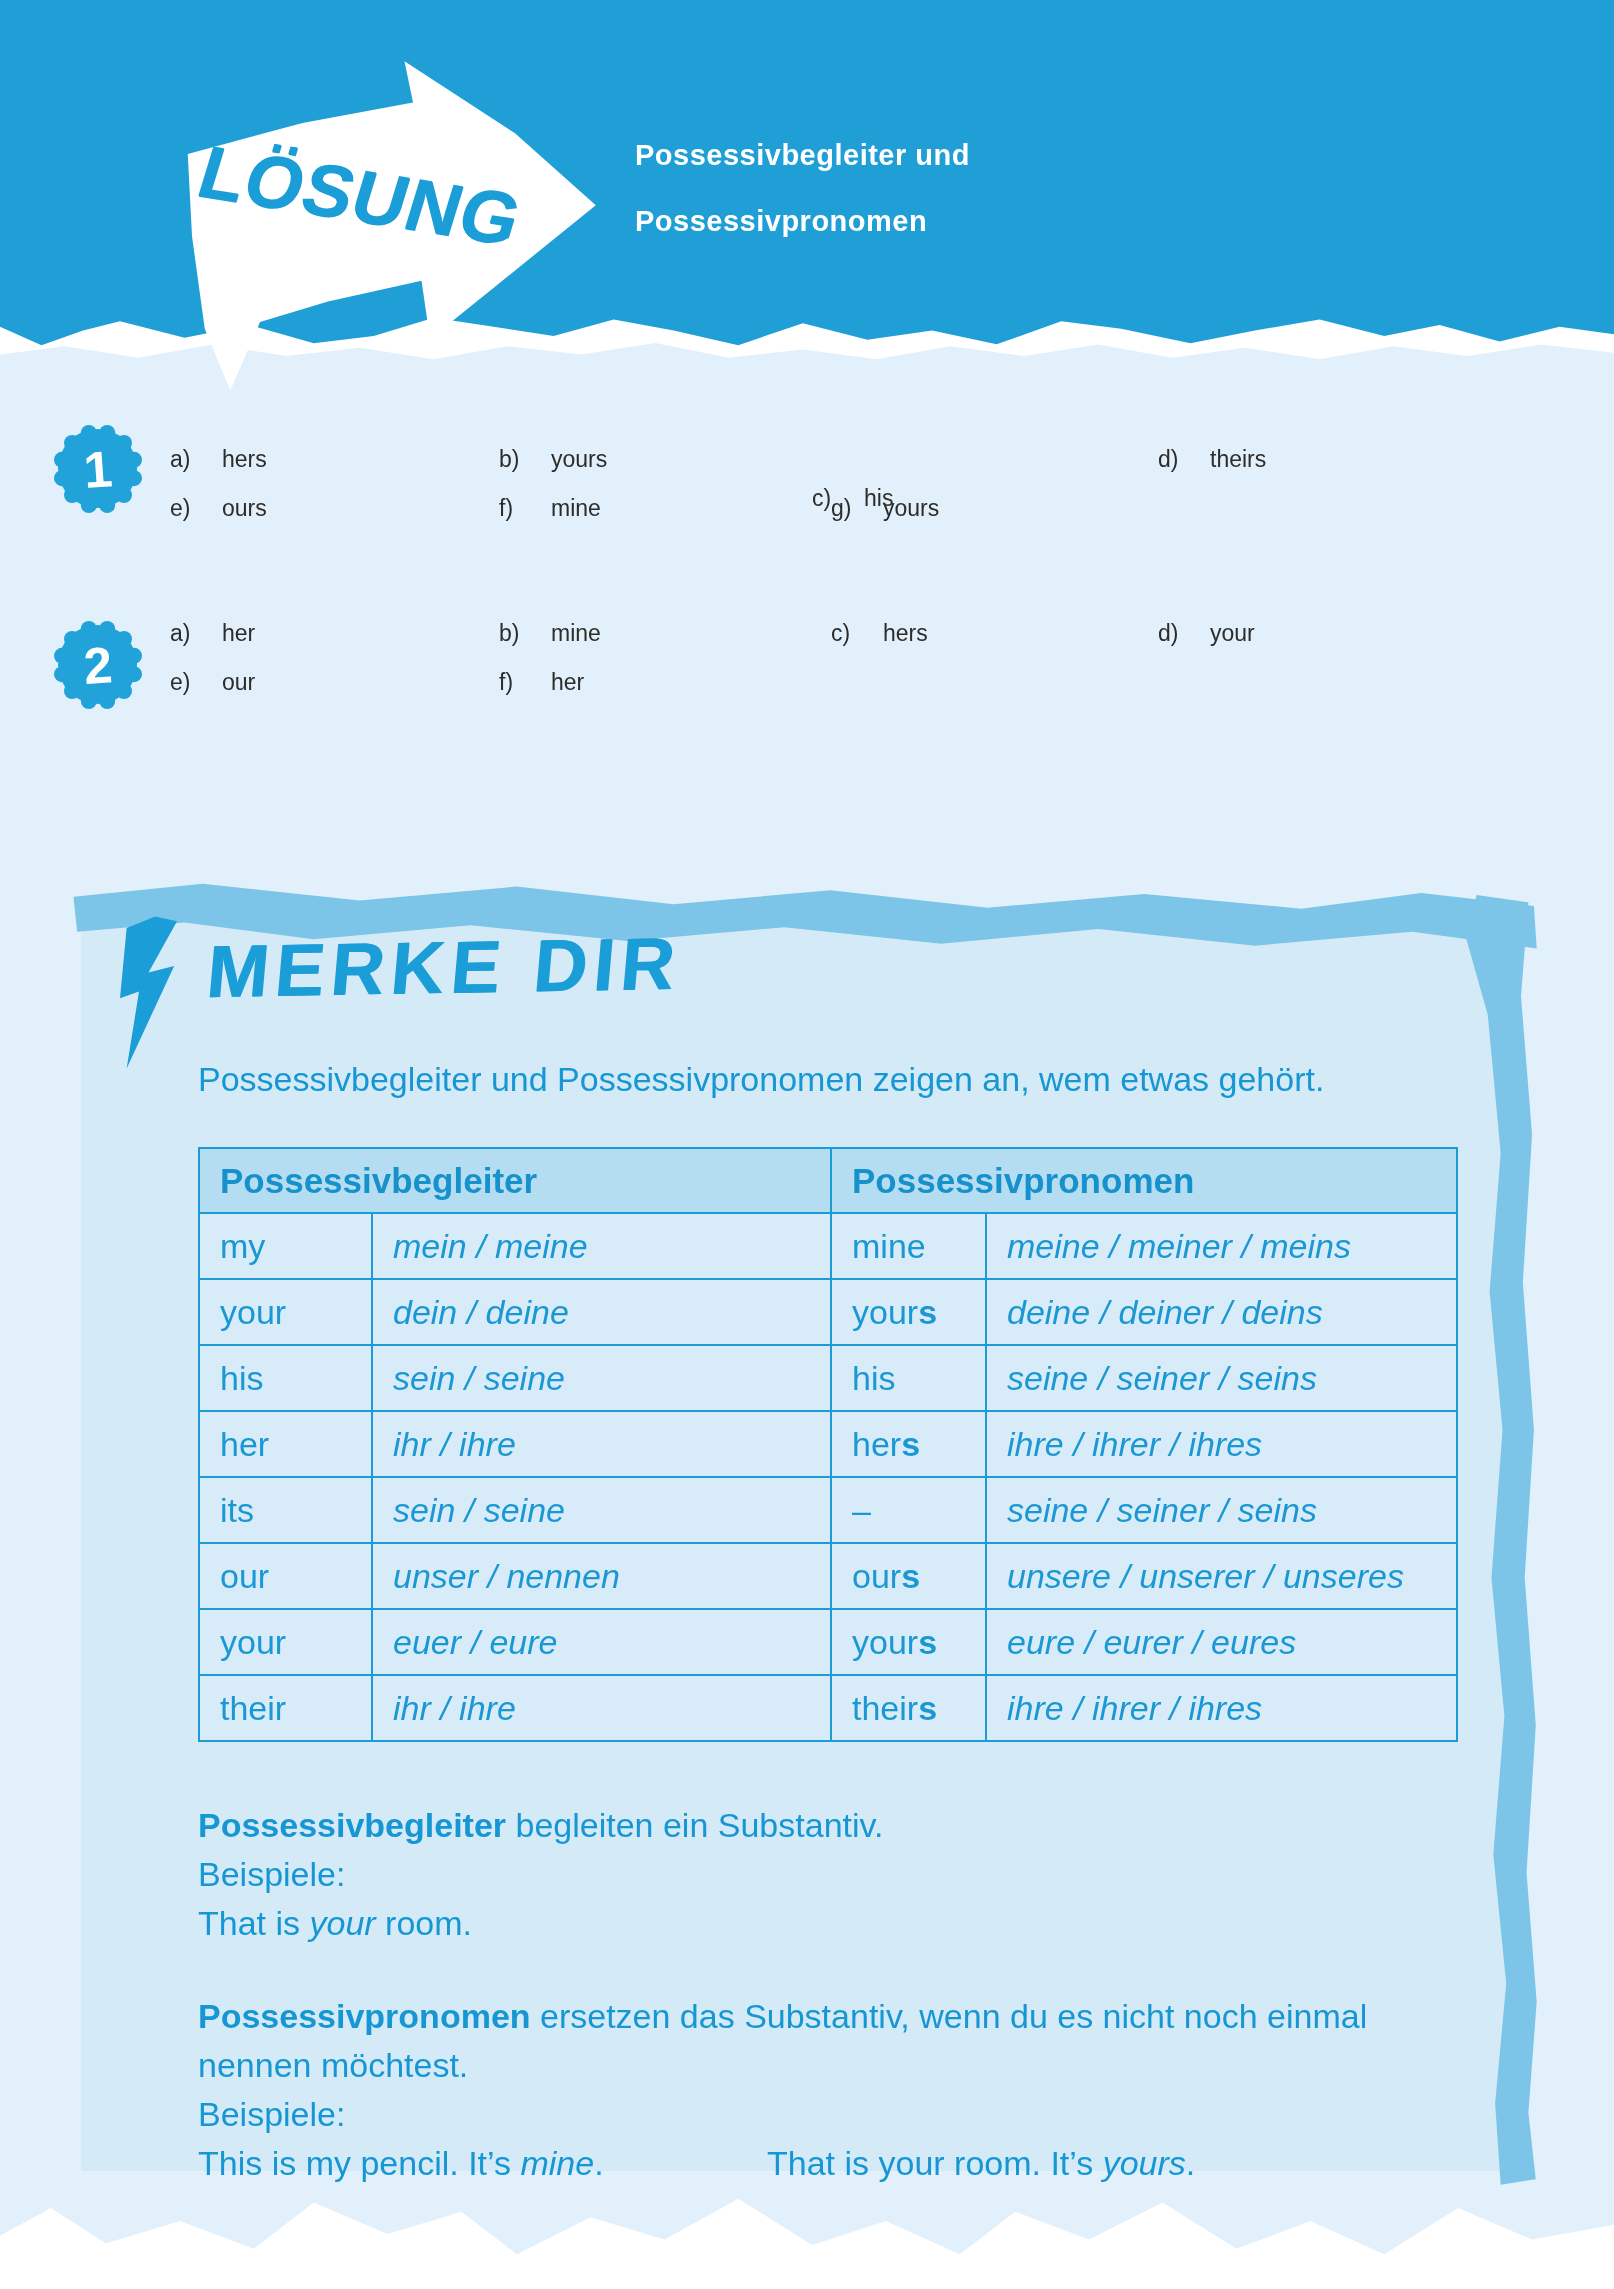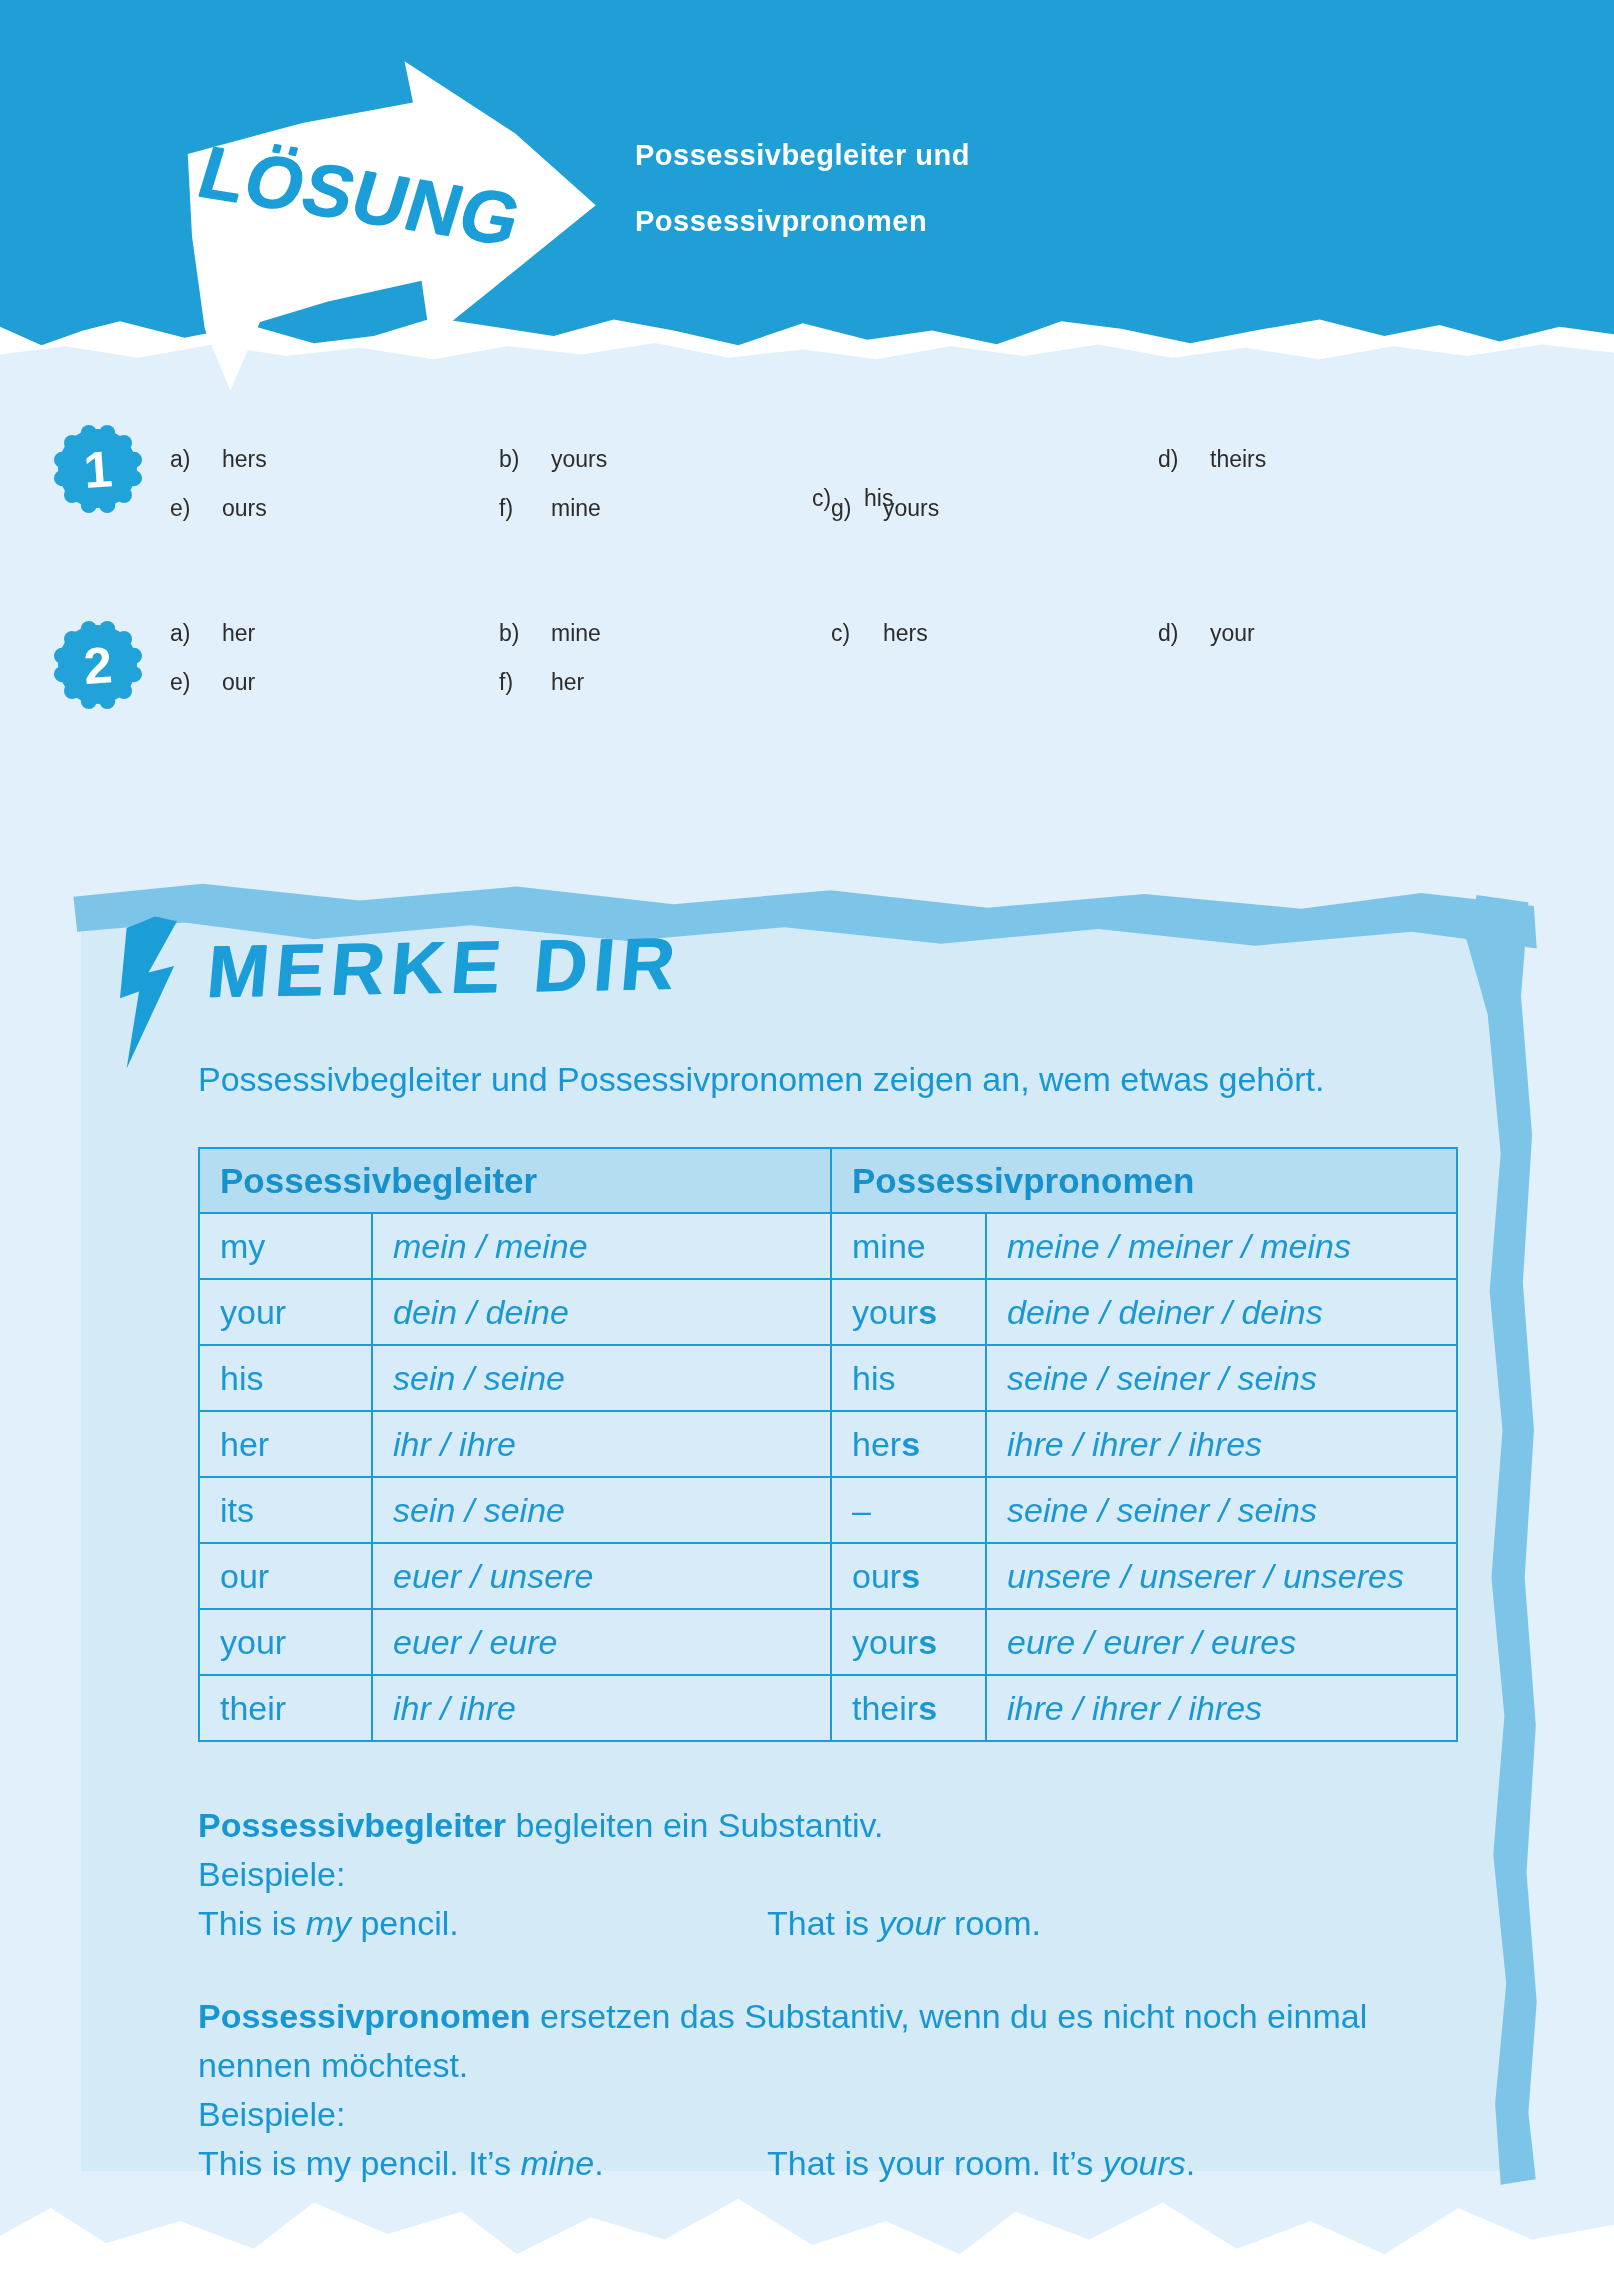--- a/index.html
+++ b/index.html
@@ -172,21 +172,21 @@
           <td class="col-de"><span class="i">ihre / ihrer / ihres</span></td>
         </tr>
         <tr>
           <td class="col-eng"><span>its</span></td>
           <td class="col-de"><span class="i">sein / seine</span></td>
           <td class="col-eng"><span>–</span></td>
           <td class="col-de"><span class="i">seine / seiner / seins</span></td>
         </tr>
         <tr>
           <td class="col-eng"><span>our</span></td>
-          <td class="col-de"><span class="i">euer / unsere</span></td>
+          <td class="col-de"><span class="i">unser / nennen</span></td>
           <td class="col-eng"><span>our</span><span class="b">s</span></td>
           <td class="col-de"><span class="i">unsere / unserer / unseres</span></td>
         </tr>
         <tr>
           <td class="col-eng"><span>your</span></td>
           <td class="col-de"><span class="i">euer / eure</span></td>
           <td class="col-eng"><span>your</span><span class="b">s</span></td>
           <td class="col-de"><span class="i">eure / eurer / eures</span></td>
         </tr>
         <tr>
@@ -196,21 +196,20 @@
           <td class="col-de"><span class="i">ihre / ihrer / ihres</span></td>
         </tr>
       </tbody>
   </table>
 
   <div class="paras">
     <div class="para">
       <div class="line"><span class="b">Possessivbegleiter</span><span> begleiten ein Substantiv.</span></div>
       <div class="line"><span>Beispiele:</span></div>
       <div class="line exline">
-        <span class="ex-left"><span>This is </span><span class="i">my</span><span> pencil.</span></span>
         <span><span>That is </span><span class="i">your</span><span> room.</span></span>
       </div>
     </div>
     <div class="para p2">
       <div class="line"><span class="b">Possessivpronomen</span><span> ersetzen das Substantiv, wenn du es nicht noch einmal</span></div>
       <div class="line"><span>nennen möchtest.</span></div>
       <div class="line"><span>Beispiele:</span></div>
       <div class="line exline">
         <span class="ex-left"><span>This is my pencil. It’s </span><span class="i">mine</span><span>.</span></span>
         <span><span>That is your room. It’s </span><span class="i">yours</span><span>.</span></span>

